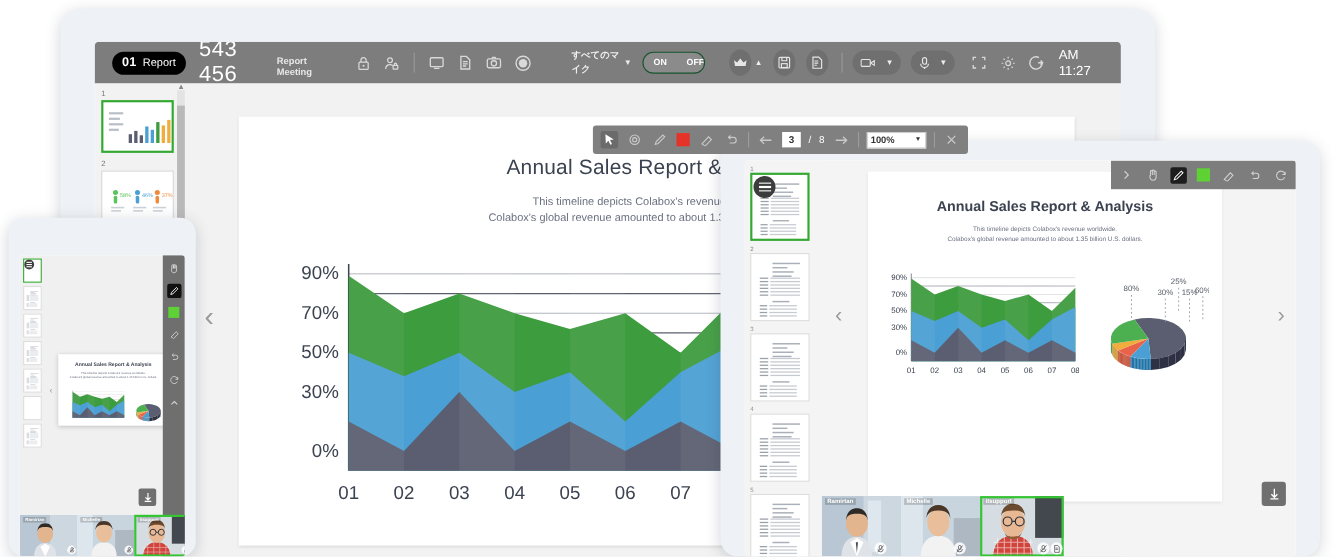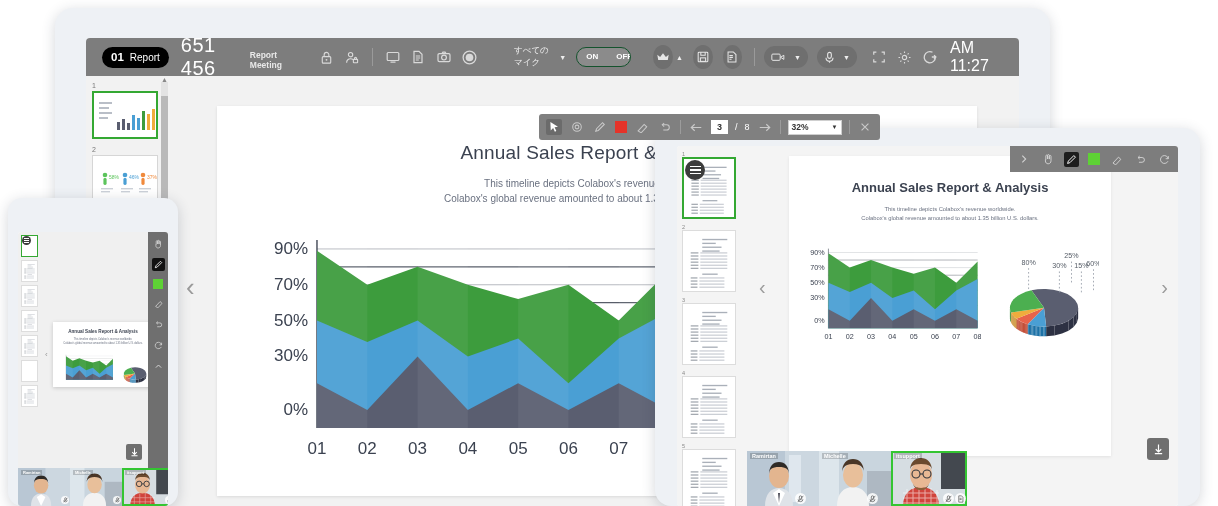--- a/index.html
+++ b/index.html
@@ -47,42 +47,42 @@
     margin-top: 6px;
   }
   .tb-ico {
     width: 20px; height: 20px; margin-left: 9px;
     display: flex; align-items: center; justify-content: center;
     color: #d9d9d9;
   }
   .tb-ico svg { display: block; }
   .tb-sep { width: 1px; height: 18px; background: #9a9a9a; margin-left: 12px; }
   .spacer { flex: 1; }
-  .mic-label { color: #f0f0f0; font-size: 8.5px; font-weight: normal; margin-left: 36px; }
+  .mic-label { color: #f0f0f0; font-size: 8.5px; font-weight: bold; margin-left: 36px; }
   .caret { font-size: 7px; color: #eee; margin-left: 4px; }
   .onoff {
     margin-left: 10px; height: 20px; border-radius: 10px;
     background: #8b8b8b; border: 1px solid #14532d;
     display: flex; align-items: center; overflow: hidden;
   }
   .onoff span {
     font-size: 8px; color: #fff; padding: 0 9px; line-height: 18px; font-weight: bold;
   }
   .onoff .divider { width: 1px; height: 12px; background: #b4b4b4; padding: 0; }
   .round-btn {
     width: 24px; height: 24px; border-radius: 50%;
     background: #6f6f6f; margin-left: 10px;
     display: flex; align-items: center; justify-content: center; color: #e6e6e6;
   }
   .rect-btn {
     height: 22px; border-radius: 11px; background: #6f6f6f;
     margin-left: 9px; padding: 0 7px;
     display: flex; align-items: center; gap: 4px; color: #e6e6e6;
   }
-  .clock { color: #fff; font-size: 16px; margin: 0 14px 0 12px; }
+  .clock { color: #fff; font-size: 12px; margin: 0 14px 0 12px; }
 
   
   .dk-body { position: relative; height: 432px; background: #f2f2f2; display: flex; }
   .thumbs {
     width: 86px; background: #f2f2f2; padding: 6px 0 0 6px;
     position: relative;
   }
   .thumb-wrap { margin-bottom: 7px; }
   .thumb-no { font-size: 7px; color: #777; margin-bottom: 2px; }
   .thumb {
@@ -241,21 +241,21 @@
 <div id="stage">
 
   <div class="desktop">
     <div class="desktop-inner">
 
       <div class="topbar">
         <div class="pill">
           <span class="num">01</span>
           <span class="city">Report</span>
         </div>
-        <div class="meeting-no">651 456</div>
+        <div class="meeting-no">543 456</div>
         <div class="meeting-label">Report Meeting</div>
 
         <div class="tb-ico" style="margin-left:18px">
           <svg width="15" height="15" viewBox="0 0 16 16" fill="none" stroke="currentColor" stroke-width="1.2">
             <rect x="3.5" y="7" width="9" height="7" rx="1"></rect>
               <path d="M5.5 7V5a2.5 2.5 0 0 1 5 0v2"></path>
               <circle cx="8" cy="10.5" r="1" fill="currentColor" stroke="none"></circle>
           </svg>
         </div>
         <div class="tb-ico">
@@ -506,21 +506,21 @@
             <div class="pg-box">3</div>
             <span class="pg-txt">/</span>
             <span class="pg-txt">8</span>
             <div class="fb-ico">
               <svg width="14" height="11" viewBox="0 0 16 12" fill="none" stroke="currentColor" stroke-width="1.3">
                   <path d="M2 6h11M9.5 2.3L13.4 6l-3.9 3.7"></path>
                 </svg>
             </div>
             <div class="fb-sep"></div>
             <div class="zoom-sel">
-              <span>32%</span>
+              <span>100%</span>
               <span style="font-size:6px">▼</span>
             </div>
             <div class="fb-sep"></div>
             <div class="fb-ico">
               <svg width="12" height="12" viewBox="0 0 14 14" fill="none" stroke="currentColor" stroke-width="1.3">
                   <path d="M3 3l8 8M11 3l-8 8"></path>
                 </svg>
             </div>
           </div>
         </div>

